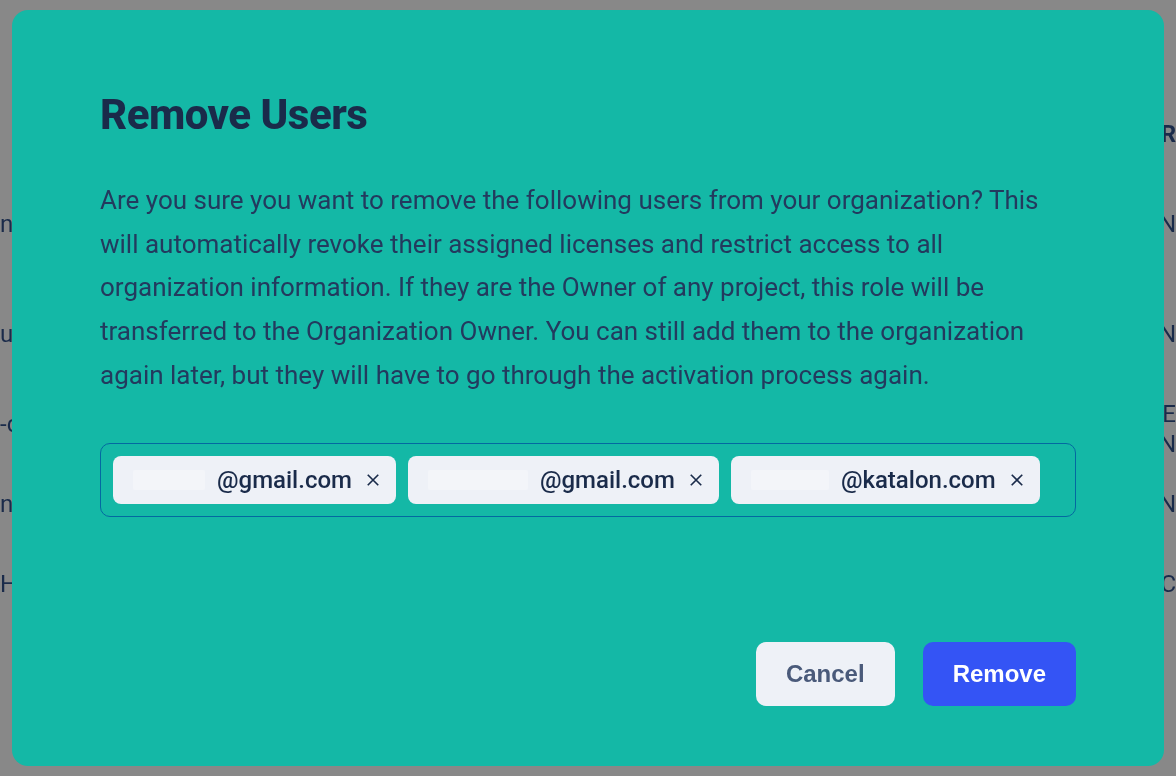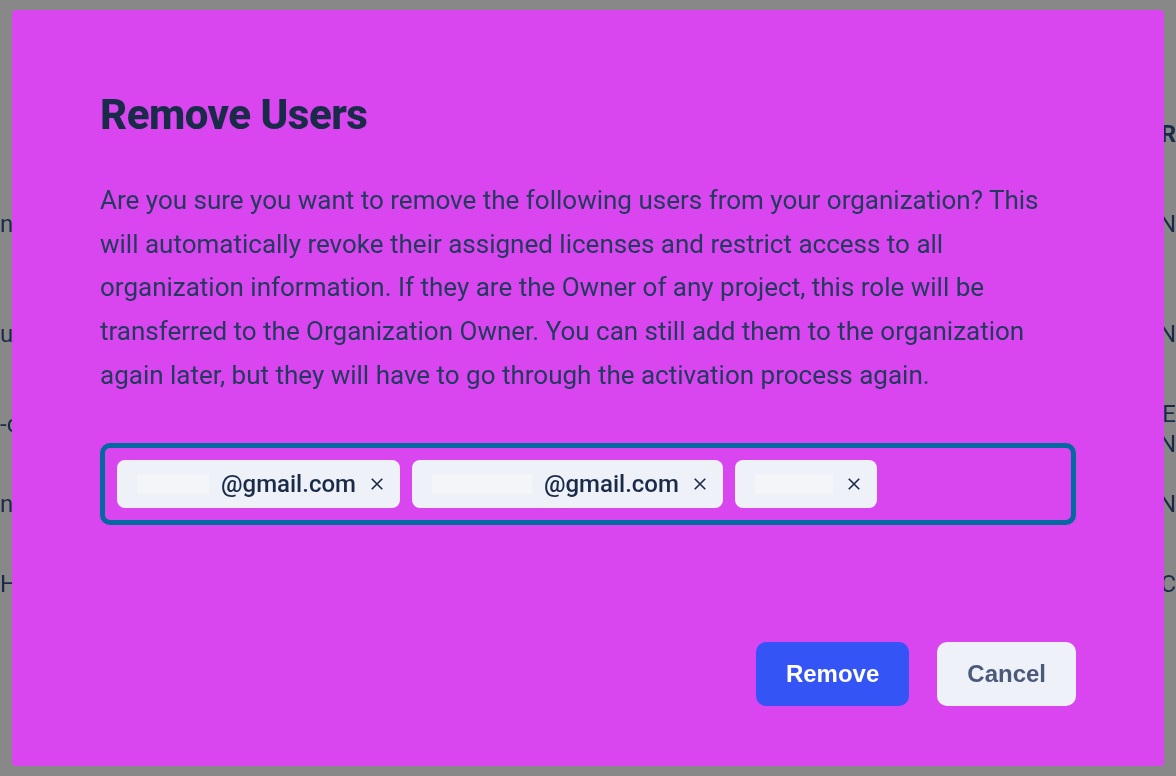--- a/index.html
+++ b/index.html
@@ -92,42 +92,42 @@
       position: absolute;
       left: 0;
       top: 570px;
     }
     .modal {
       position: absolute;
       top: 10px;
       left: 12px;
       right: 12px;
       bottom: 10px;
-      background: #d946ef;
-      border-radius: 4px;
+      background: #14b8a6;
+      border-radius: 16px;
       padding: 80px 88px 60px 88px;
       display: flex;
       flex-direction: column;
       justify-content: flex-end;
     }
     .modal-title {
       font-size: 42px;
       font-weight: 800;
       color: #1a2b4a;
       margin-bottom: 40px;
       letter-spacing: -0.5px;
     }
     .modal-description {
       font-size: 26px;
       line-height: 1.68;
       color: #233a5e;
       margin-bottom: 46px;
     }
     .chip-container {
-      border: 5px solid #0369a1;
+      border: 1px solid #0369a1;
       border-radius: 10px;
       padding: 12px 12px;
       display: flex;
       gap: 12px;
       flex-wrap: wrap;
     }
     .chip {
       background: #eef1f7;
       border-radius: 8px;
       padding: 10px 14px 10px 20px;
@@ -221,25 +221,26 @@
       <span class="chip-blur" style="width:100px"></span>
       <span class="chip-label">@gmail.com</span>
       <span class="chip-close">
         <svg viewBox="0 0 24 24" fill="none">
             <path d="M5 5l14 14M19 5L5 19"></path>
           </svg>
       </span>
     </div>
     <div class="chip">
       <span class="chip-blur" style="width:78px"></span>
+      <span class="chip-label">@katalon.com</span>
       <span class="chip-close">
         <svg viewBox="0 0 24 24" fill="none">
             <path d="M5 5l14 14M19 5L5 19"></path>
           </svg>
       </span>
     </div>
   </div>
 
   <div class="modal-footer">
+    <button class="btn btn-cancel">Cancel</button>
     <button class="btn btn-remove">Remove</button>
-    <button class="btn btn-cancel">Cancel</button>
   </div>
 </div>
 
 </body></html>

